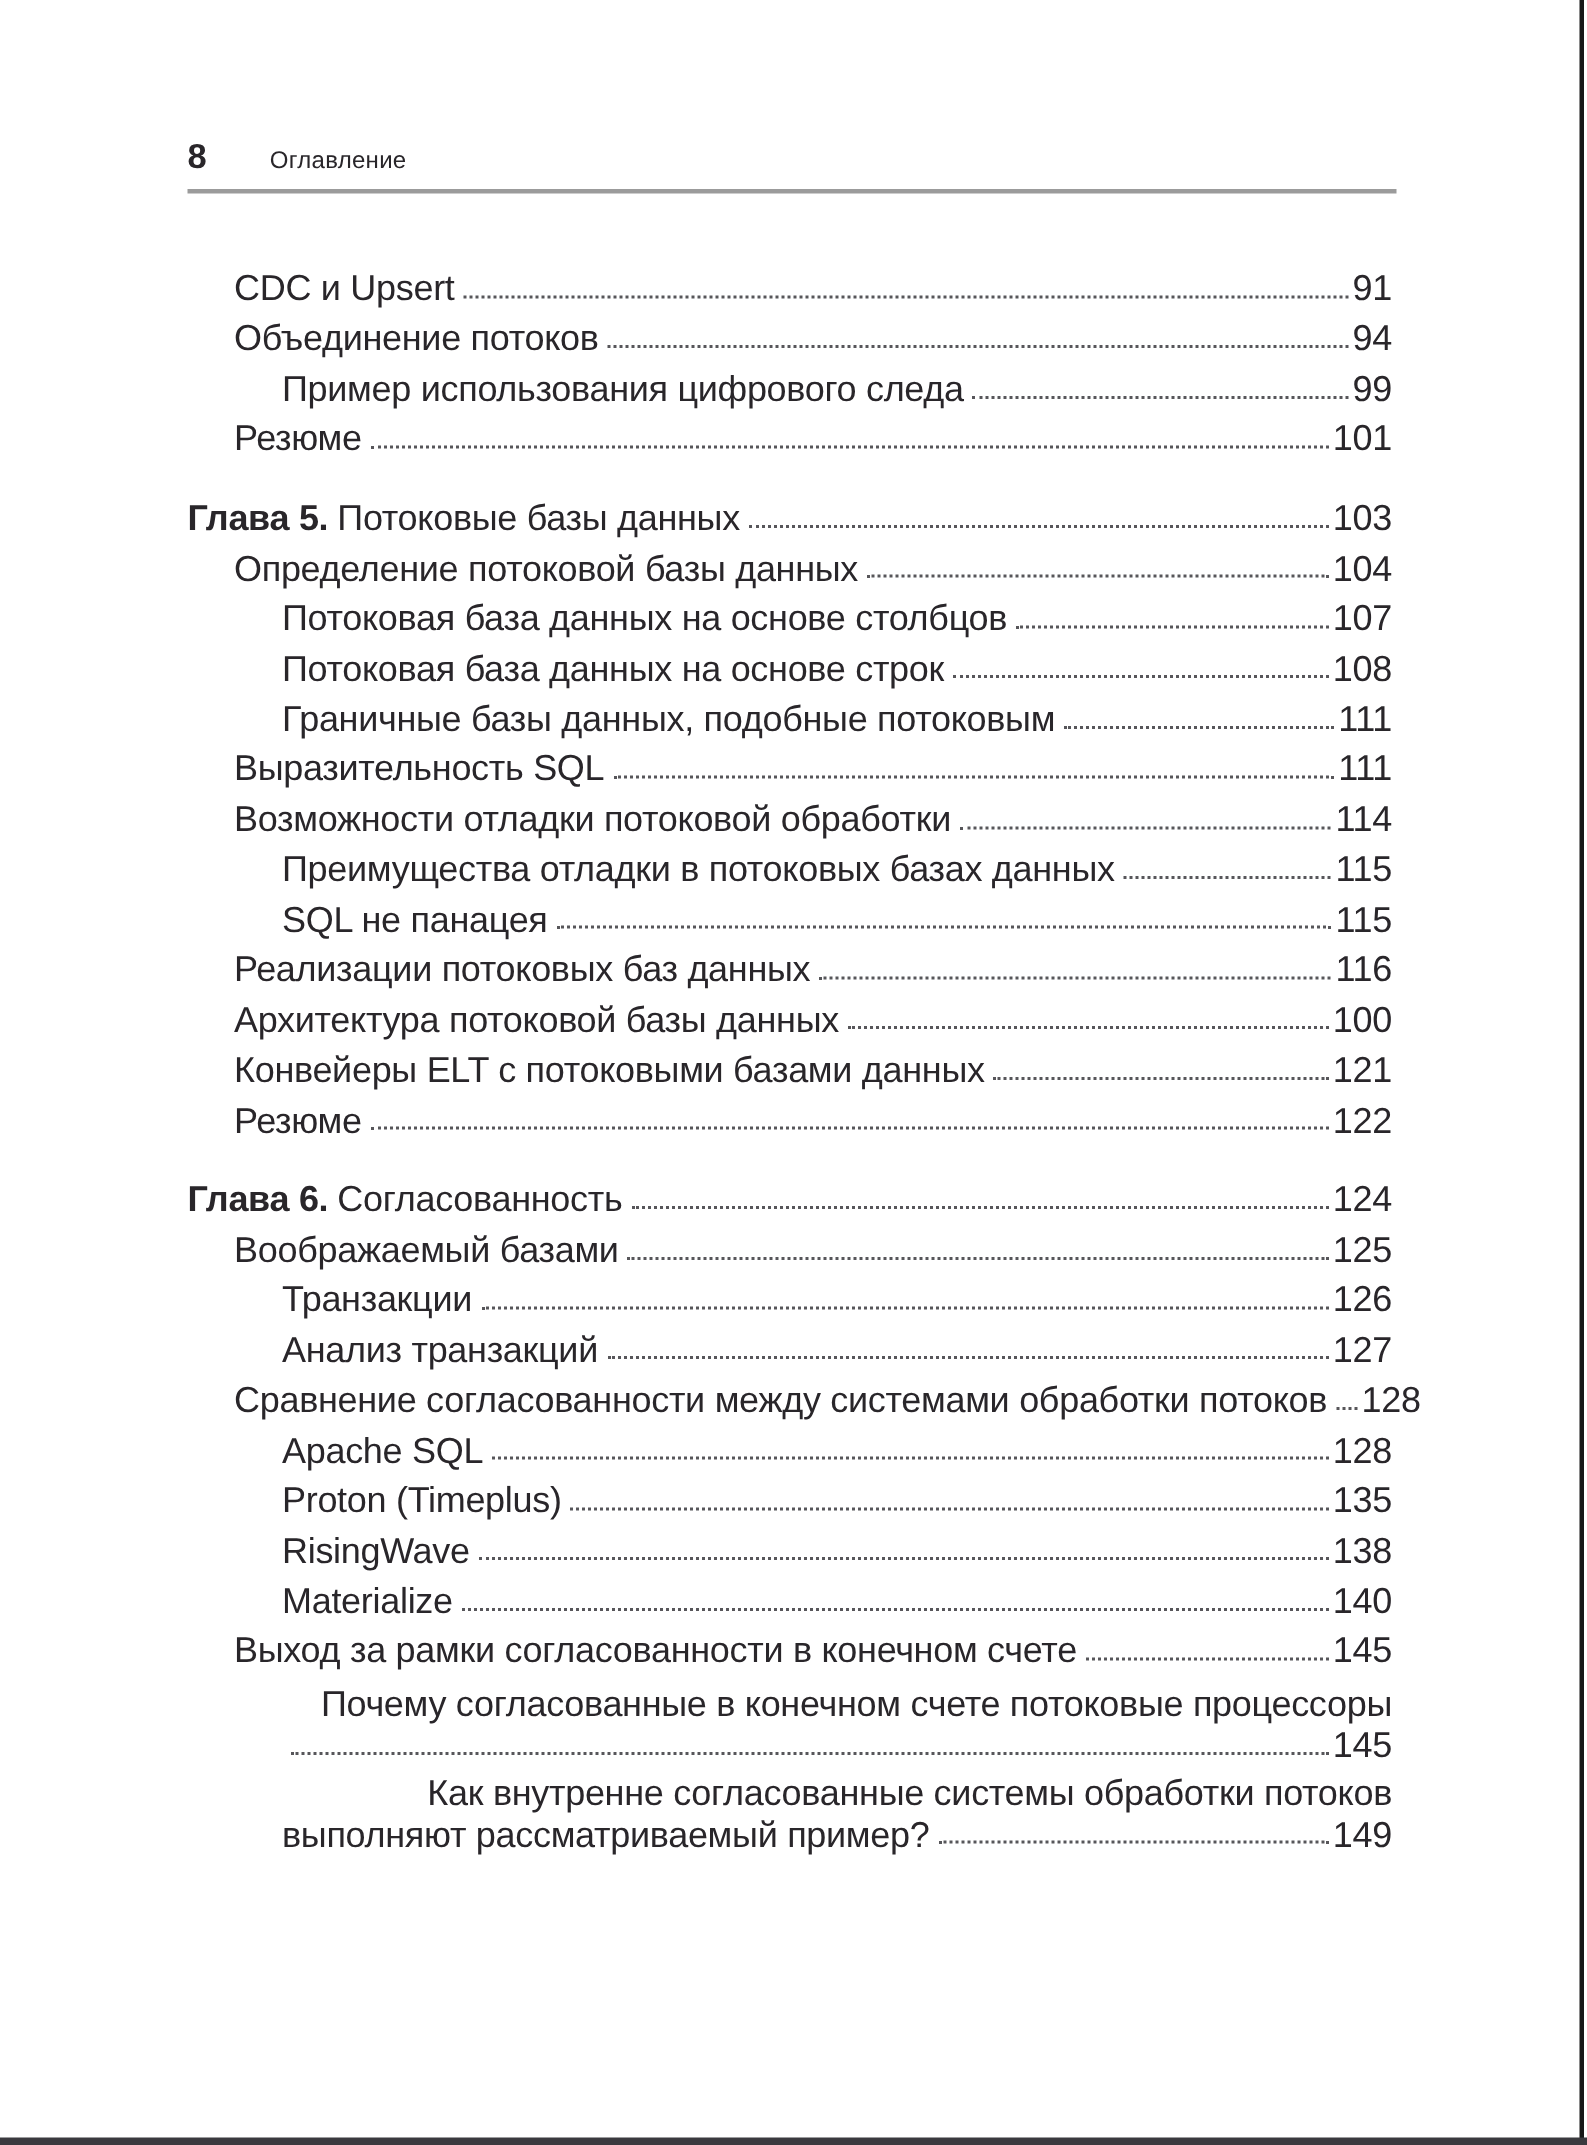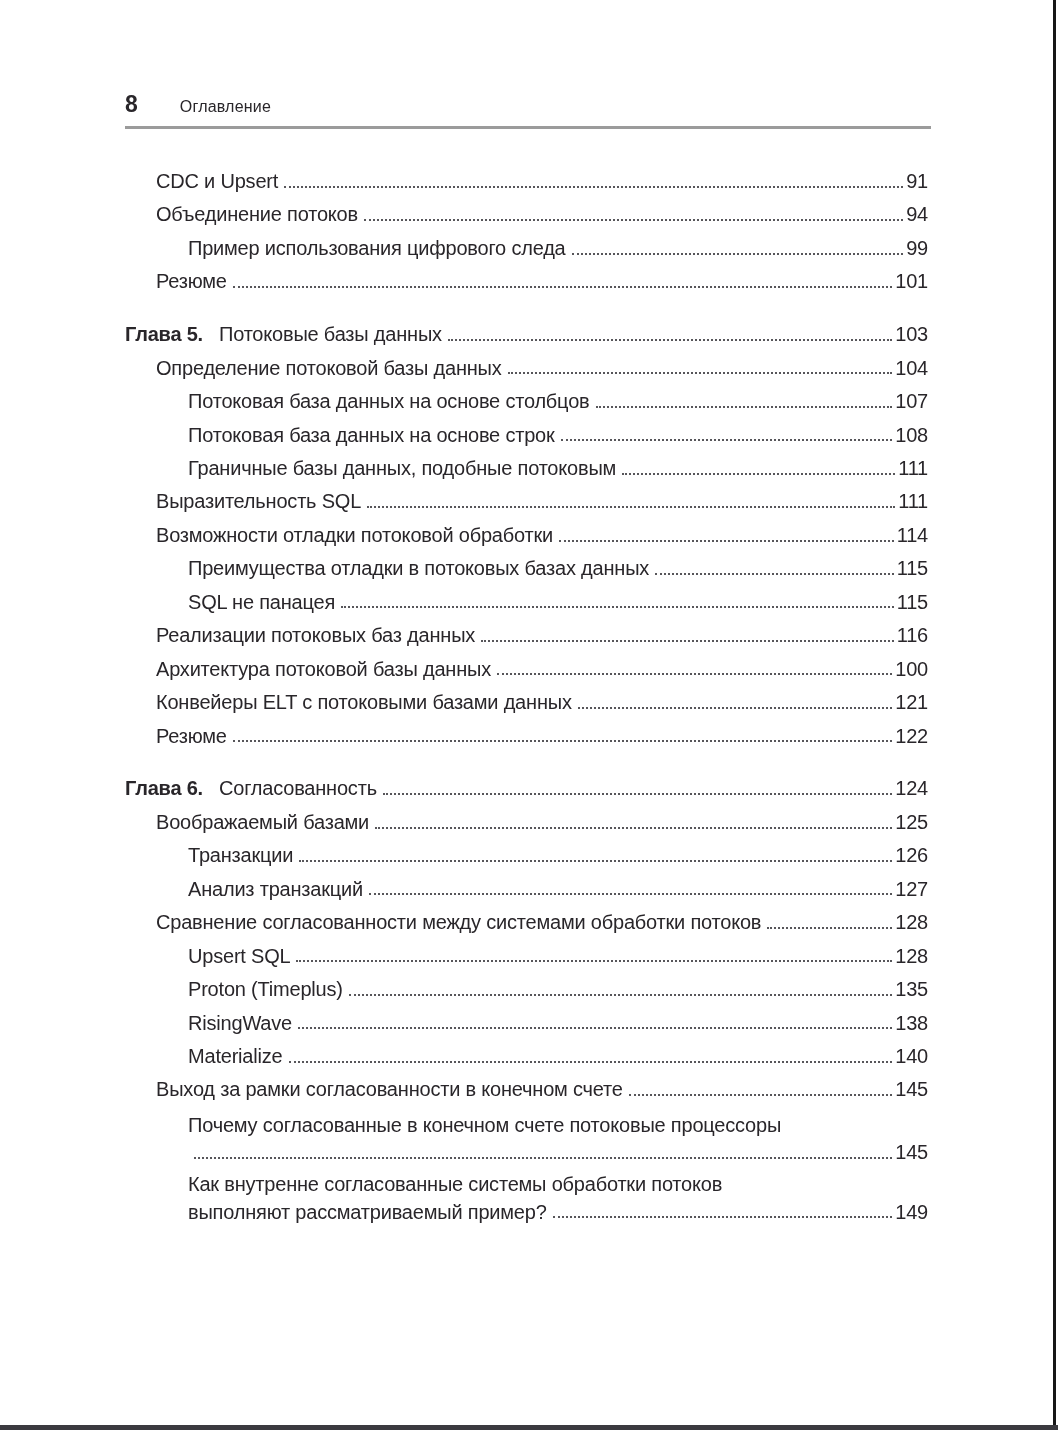--- a/index.html
+++ b/index.html
@@ -38,35 +38,35 @@
     font-size: 16px; margin-left: 42px; letter-spacing: 0.2px;
     line-height: 1;
   }
   .rule {
     position: absolute; left: 125px; top: 126px;
     width: 806px; height: 3px;
     background: var(--rule, #9b9b9b);
   }
   
   .toc {
-    position: absolute; left: 125px; top: 165px; width: 803px;
-    font-size: 20px; letter-spacing: -0.2px;
+    position: absolute; left: 125px; top: 176px; width: 803px;
+    font-size: 24px; letter-spacing: -0.2px;
   }
   .entry { padding-left: 0; }
   .entry.l1 { padding-left: 31px; }
   .entry.l2 { padding-left: 63px; }
   .entry.chapter { margin-top: 19.5px; }
   .row {
     display: flex; align-items: baseline;
     height: 33.45px; line-height: 33.45px;
     white-space: nowrap;
   }
   .entry.multi { margin: 5px 0 3px; }
-  .entry.multi .row { height: 27.3px; line-height: 27.3px; }
-  .prefix { font-weight: 700; margin-right: 16px; }
+  .entry.multi .row { height: 27.3px; line-height: 27.3px; justify-content: flex-end; }
+  .prefix { font-weight: 700; margin-right: 6px; }
   .leader {
     flex: 1; height: 0; min-width: 14px;
     border-bottom: 2px dotted var(--dots, #57565a);
     align-self: center;
     position: relative; top: 5px;
     margin: 0 3px 0 6px;
   }
   .pg { white-space: nowrap; }
 </style>
 </head>
@@ -231,21 +231,21 @@
       </div>
       <div class="entry l1">
         <div class="row">
           <span class="t">Сравнение согласованности между системами обработки потоков</span>
           <span class="leader"></span>
           <span class="pg">128</span>
         </div>
       </div>
       <div class="entry l2">
         <div class="row">
-          <span class="t">Upsert SQL</span>
+          <span class="t">Apache SQL</span>
           <span class="leader"></span>
           <span class="pg">128</span>
         </div>
       </div>
       <div class="entry l2">
         <div class="row">
           <span class="t">Proton (Timeplus)</span>
           <span class="leader"></span>
           <span class="pg">135</span>
         </div>

